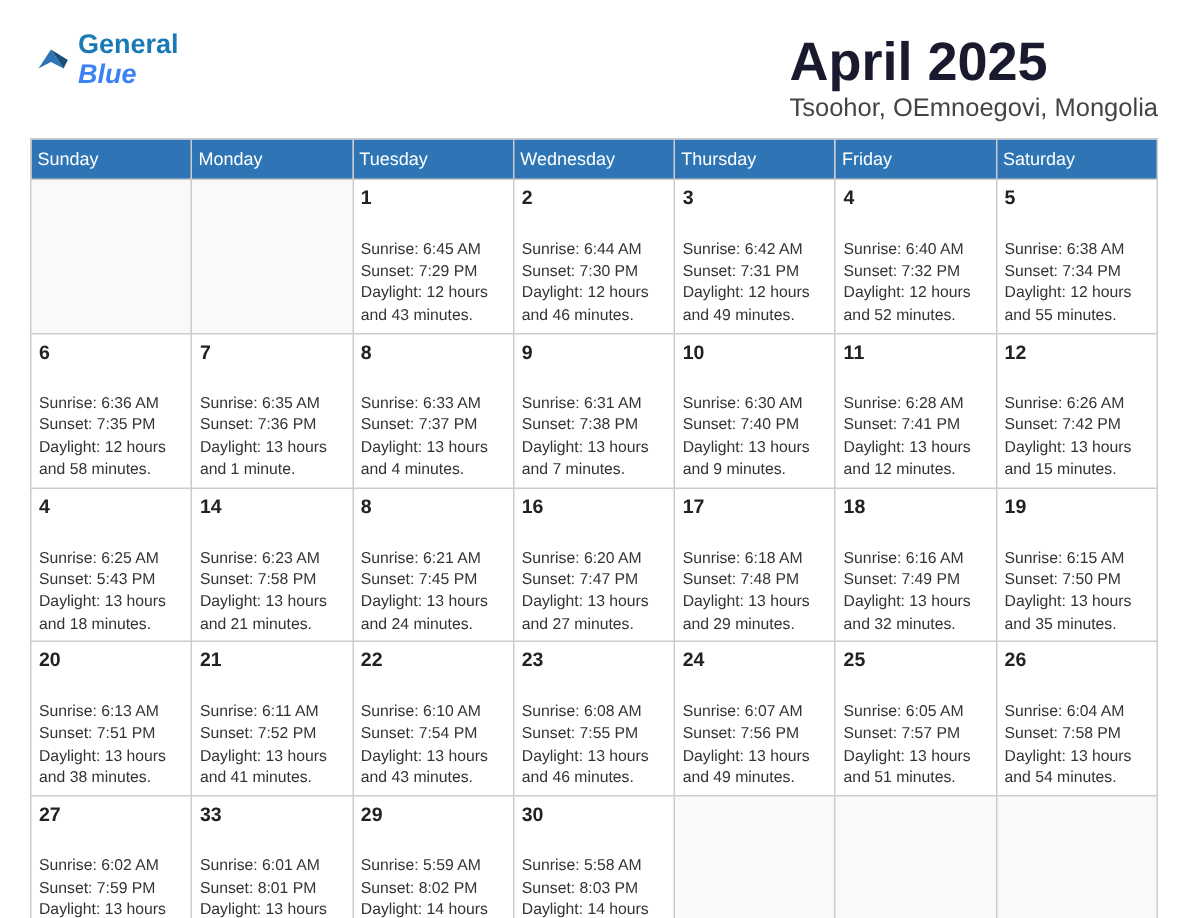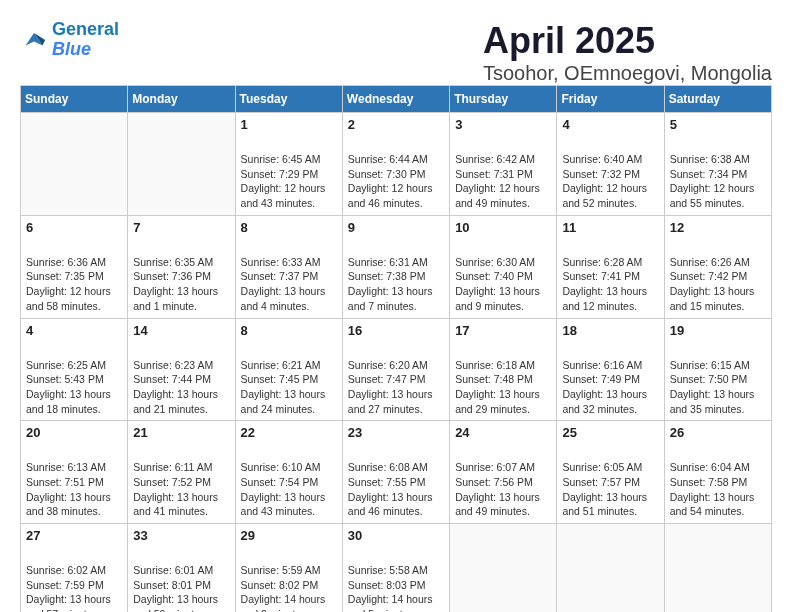--- a/index.html
+++ b/index.html
@@ -7,20 +7,21 @@
       font-family: Arial, sans-serif;
       background: #fff;
       width: 792px;
       min-height: 612px;
       padding: 20px;
     }
     .header {
       display: flex;
       justify-content: space-between;
       align-items: flex-start;
+      margin-bottom: 10px;
     }
     .logo {
       display: flex;
       align-items: center;
       gap: 4px;
     }
     .logo-text {
       font-size: 18px;
       font-weight: bold;
       color: #1a1a2e;
@@ -35,35 +36,35 @@
     }
     .title-block {
       text-align: left;
     }
     .main-title {
       font-size: 36px;
       font-weight: bold;
       color: #1a1a2e;
     }
     .subtitle {
-      font-size: 20px;
+      font-size: 17px;
       color: #444;
     }
     .calendar {
       width: 100%;
       border-collapse: collapse;
       font-size: 11px;
     }
     .calendar th {
       background-color: #2e75b6;
       color: #fff;
       padding: 6px 4px;
       text-align: left;
       font-size: 12px;
-      font-weight: bold;
+      font-weight: normal;
       border: 1px solid #ccc;
     }
     .calendar td {
       border: 1px solid #ccc;
       vertical-align: top;
       padding: 4px 5px;
       width: calc(100% / 7);
       min-height: 80px;
       color: #222;
       background: #fff;
@@ -201,21 +202,21 @@
       <tr class="week-row">
         <td>
           <span class="day-number">4</span>
           <div class="day-info">Sunrise: 6:25 AM
 Sunset: 5:43 PM
 Daylight: 13 hours and 18 minutes.</div>
         </td>
         <td>
           <span class="day-number">14</span>
           <div class="day-info">Sunrise: 6:23 AM
-Sunset: 7:44 PM
+Sunset: 7:58 PM
 Daylight: 13 hours and 21 minutes.</div>
         </td>
         <td>
           <span class="day-number">8</span>
           <div class="day-info">Sunrise: 6:21 AM
 Sunset: 7:45 PM
 Daylight: 13 hours and 24 minutes.</div>
         </td>
         <td>
           <span class="day-number">16</span>

